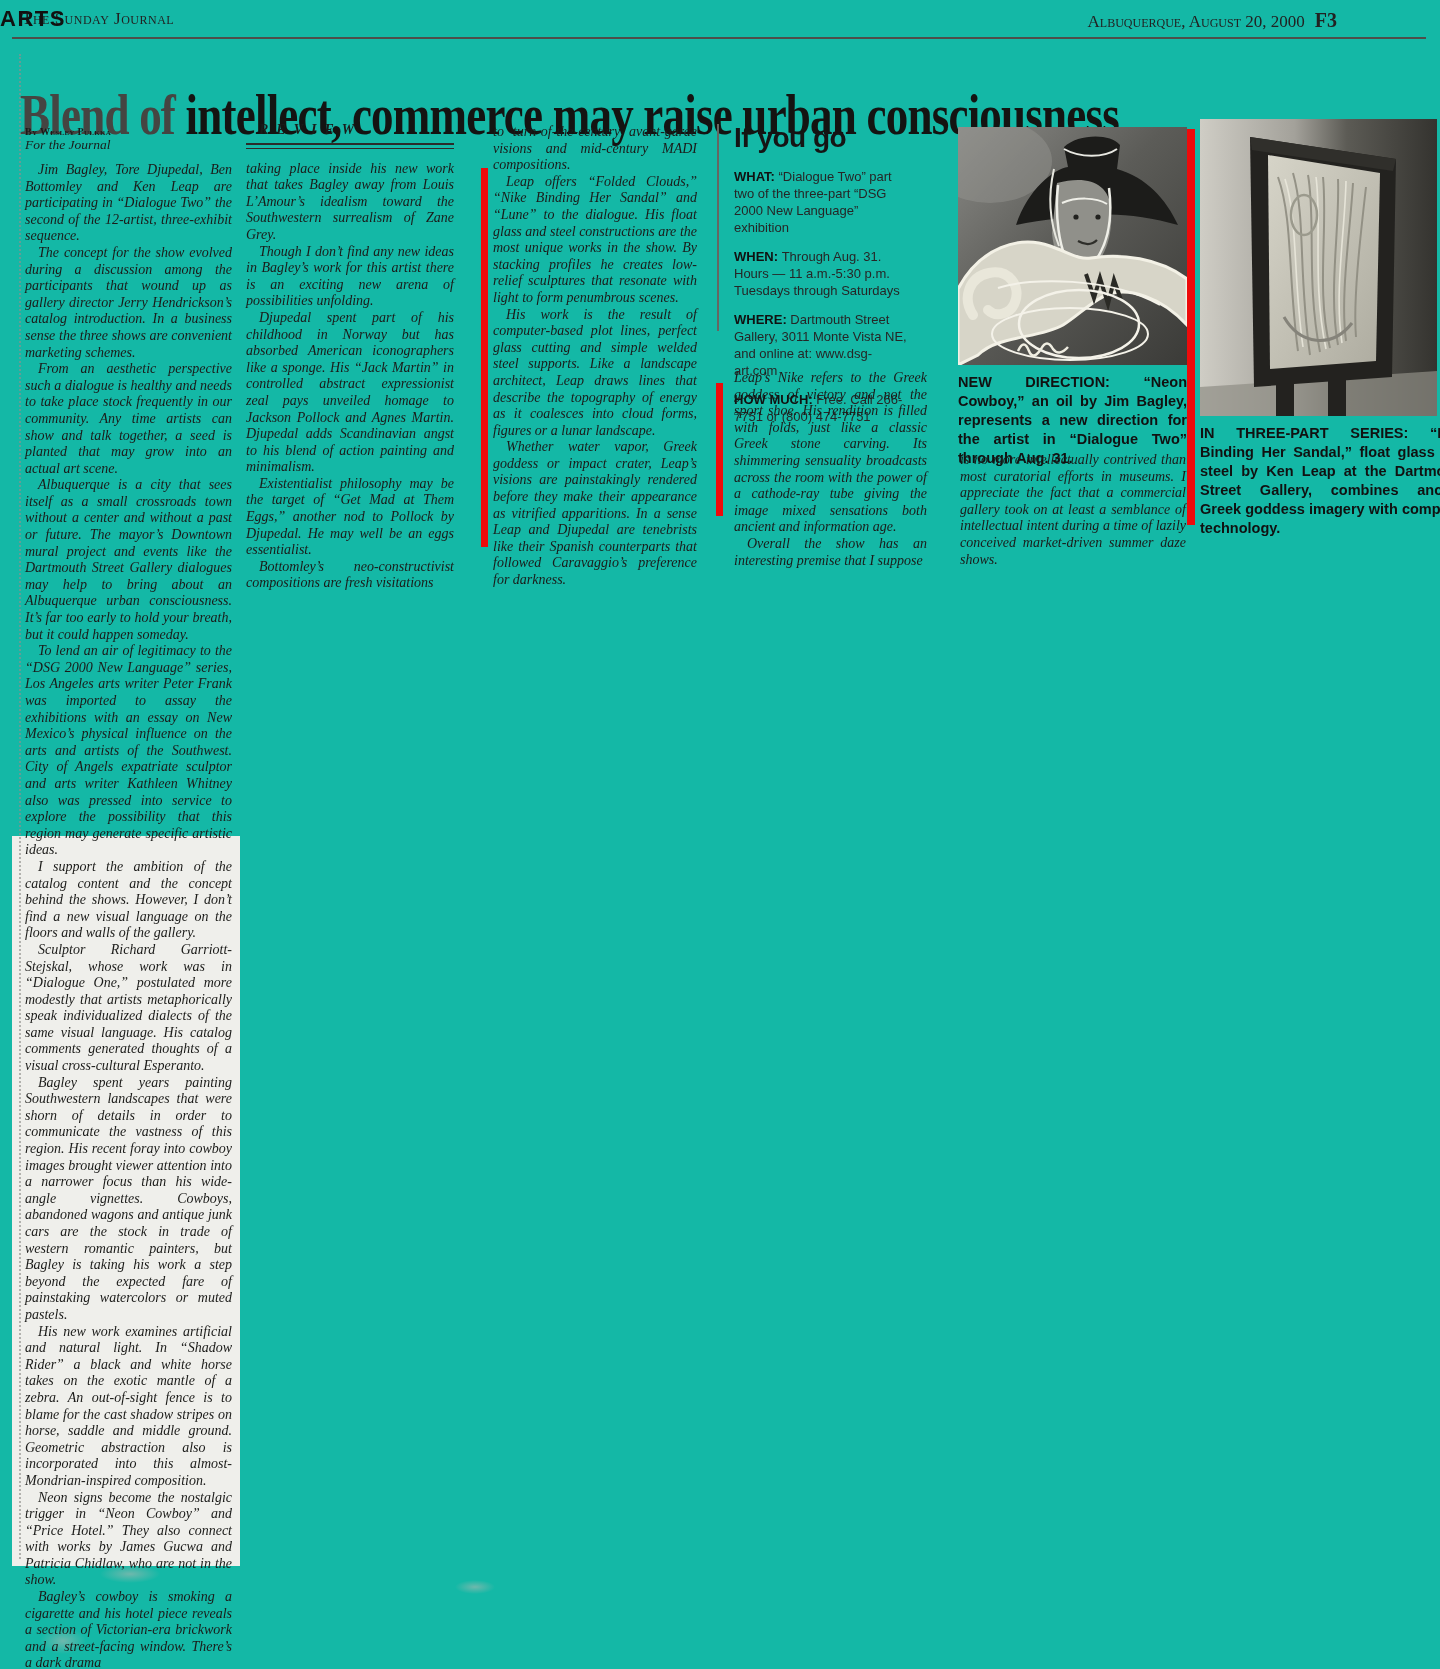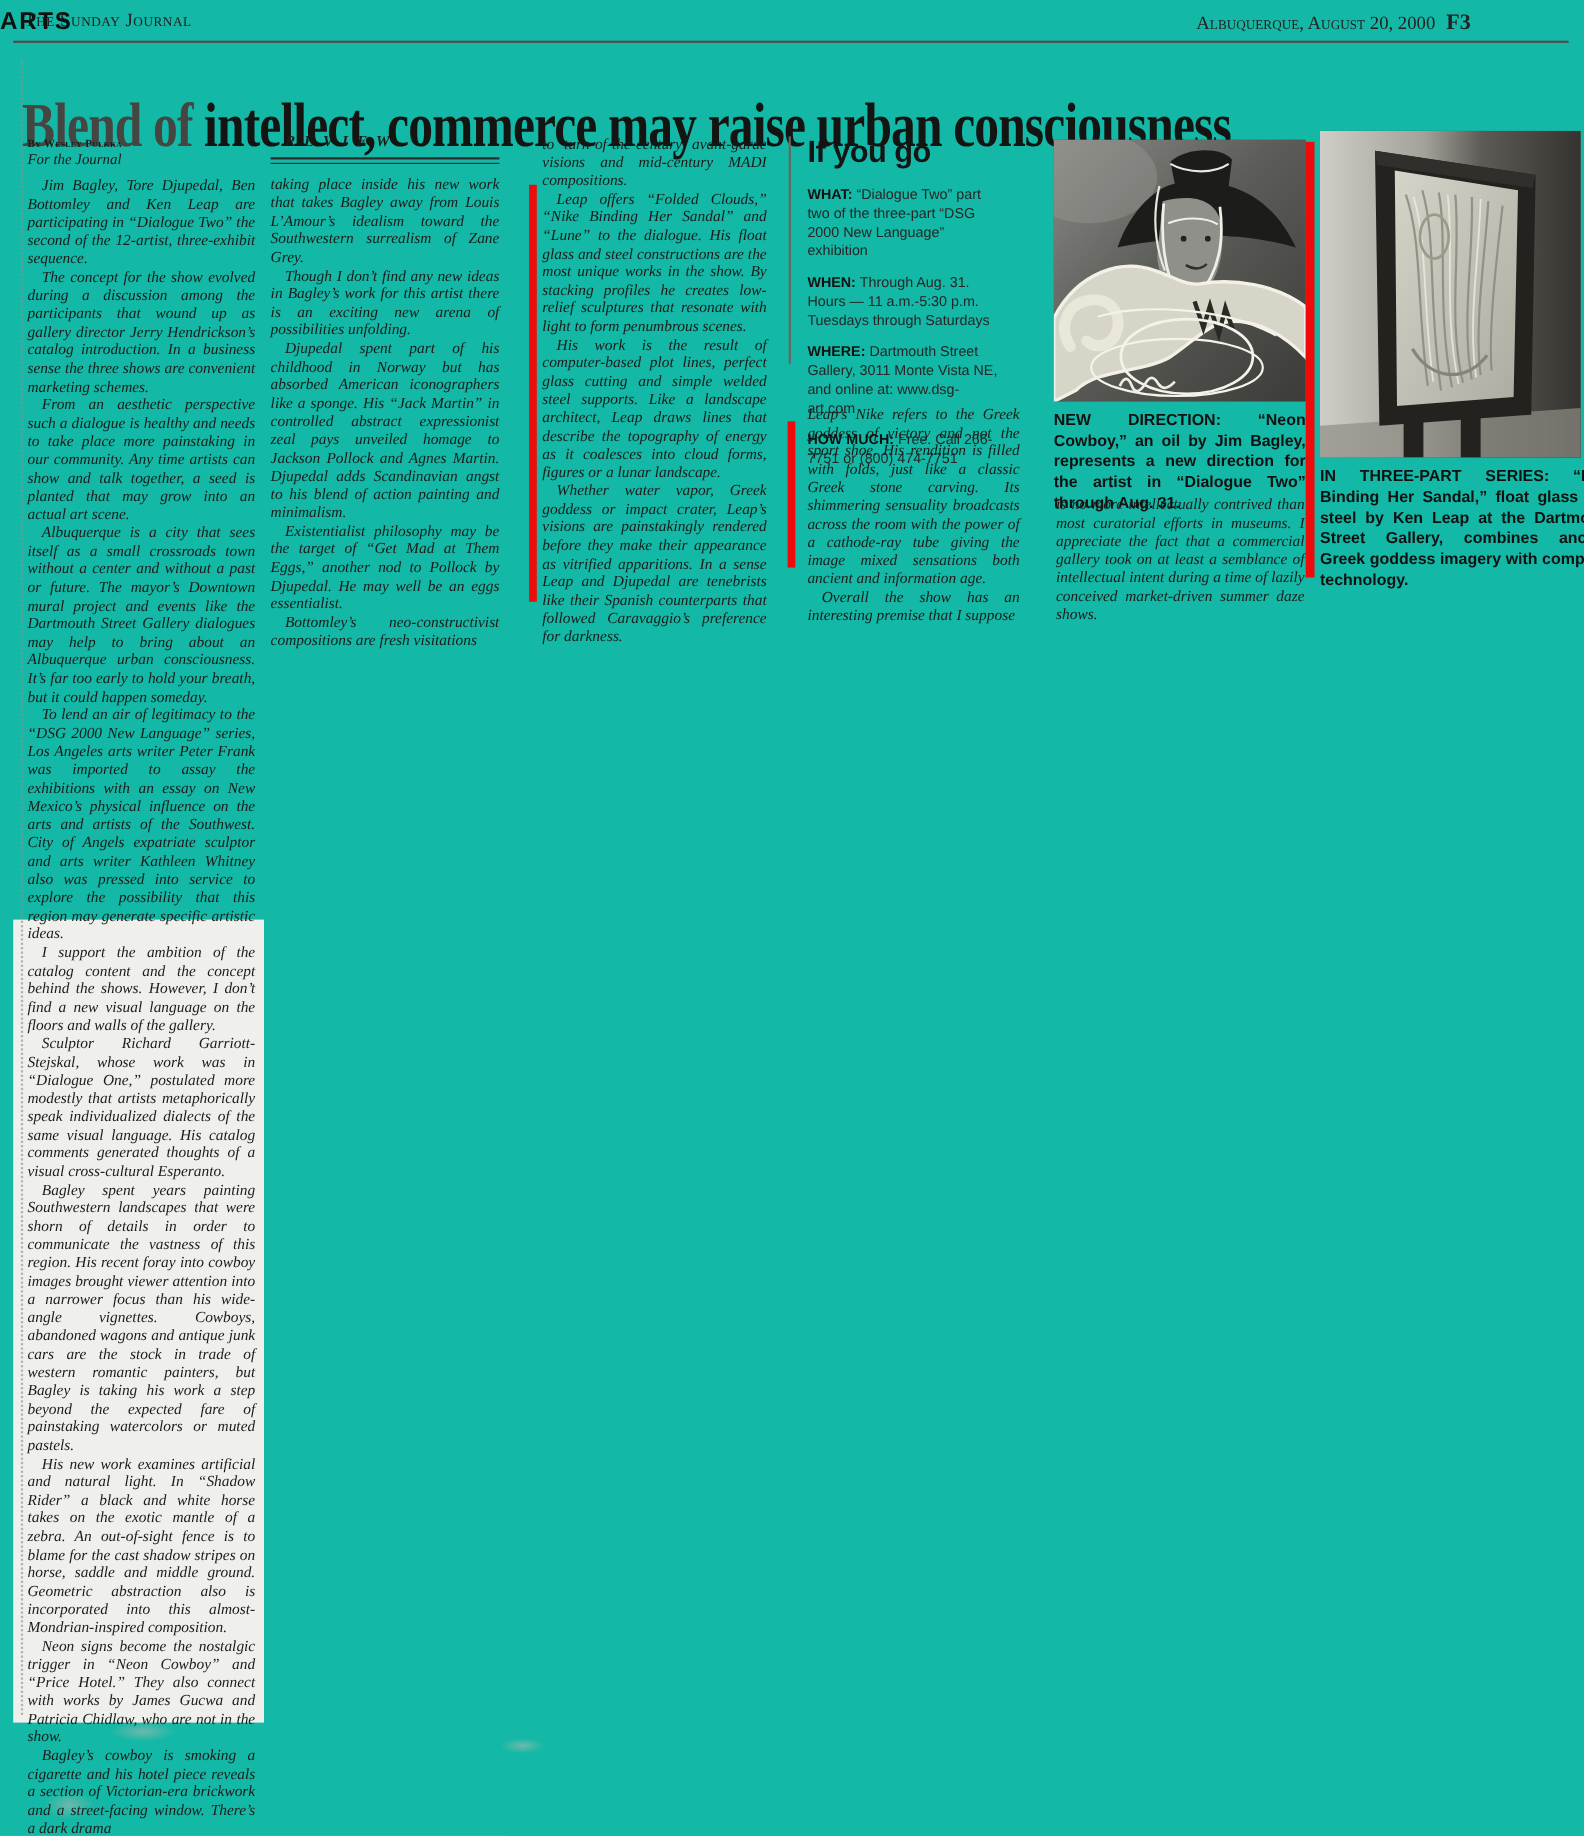--- a/index.html
+++ b/index.html
@@ -70,21 +70,21 @@
   <div class="toprule"></div>
 
   <h1 class="headline" style="color: rgb(20, 20, 18);"><span class="lead">Blend of</span><span> intellect, commerce may raise urban consciousness</span></h1>
 
   <div class="col col1">
     <div class="byline-author">By Wesley Pulkka</div>
     <div class="byline-aff">For the Journal</div>
     <div>
         <p>Jim Bagley, Tore Djupedal, Ben Bottomley and Ken Leap are participating in “Dialogue Two” the second of the 12-artist, three-exhibit sequence.</p>
         <p>The concept for the show evolved during a discussion among the participants that wound up as gallery director Jerry Hendrickson’s catalog introduction. In a business sense the three shows are convenient marketing schemes.</p>
-        <p>From an aesthetic perspective such a dialogue is healthy and needs to take place more painstaking in our community. Any time artists can show and talk together, a seed is planted that may grow into an actual art scene.</p>
+        <p>From an aesthetic perspective such a dialogue is healthy and needs to take place stock frequently in our community. Any time artists can show and talk together, a seed is planted that may grow into an actual art scene.</p>
         <p>Albuquerque is a city that sees itself as a small crossroads town without a center and without a past or future. The mayor’s Downtown mural project and events like the Dartmouth Street Gallery dialogues may help to bring about an Albuquerque urban consciousness. It’s far too early to hold your breath, but it could happen someday.</p>
         <p>To lend an air of legitimacy to the “DSG 2000 New Language” series, Los Angeles arts writer Peter Frank was imported to assay the exhibitions with an essay on New Mexico’s physical influence on the arts and artists of the Southwest. City of Angels expatriate sculptor and arts writer Kathleen Whitney also was pressed into service to explore the possibility that this region may generate specific artistic ideas.</p>
         <p>I support the ambition of the catalog content and the concept behind the shows. However, I don’t find a new visual language on the floors and walls of the gallery.</p>
         <p>Sculptor Richard Garriott-Stejskal, whose work was in “Dialogue One,” postulated more modestly that artists metaphorically speak individualized dialects of the same visual language. His catalog comments generated thoughts of a visual cross-cultural Esperanto.</p>
         <p>Bagley spent years painting Southwestern landscapes that were shorn of details in order to communicate the vastness of this region. His recent foray into cowboy images brought viewer attention into a narrower focus than his wide-angle vignettes. Cowboys, abandoned wagons and antique junk cars are the stock in trade of western romantic painters, but Bagley is taking his work a step beyond the expected fare of painstaking watercolors or muted pastels.</p>
         <p>His new work examines artificial and natural light. In “Shadow Rider” a black and white horse takes on the exotic mantle of a zebra. An out-of-sight fence is to blame for the cast shadow stripes on horse, saddle and middle ground. Geometric abstraction also is incorporated into this almost-Mondrian-inspired composition.</p>
         <p>Neon signs become the nostalgic trigger in “Neon Cowboy” and “Price Hotel.” They also connect with works by James Gucwa and Patricia Chidlaw, who are not in the show.</p>
         <p>Bagley’s cowboy is smoking a cigarette and his hotel piece reveals a section of Victorian-era brickwork and a street-facing window. There’s a dark drama</p>
       </div>
   </div>

